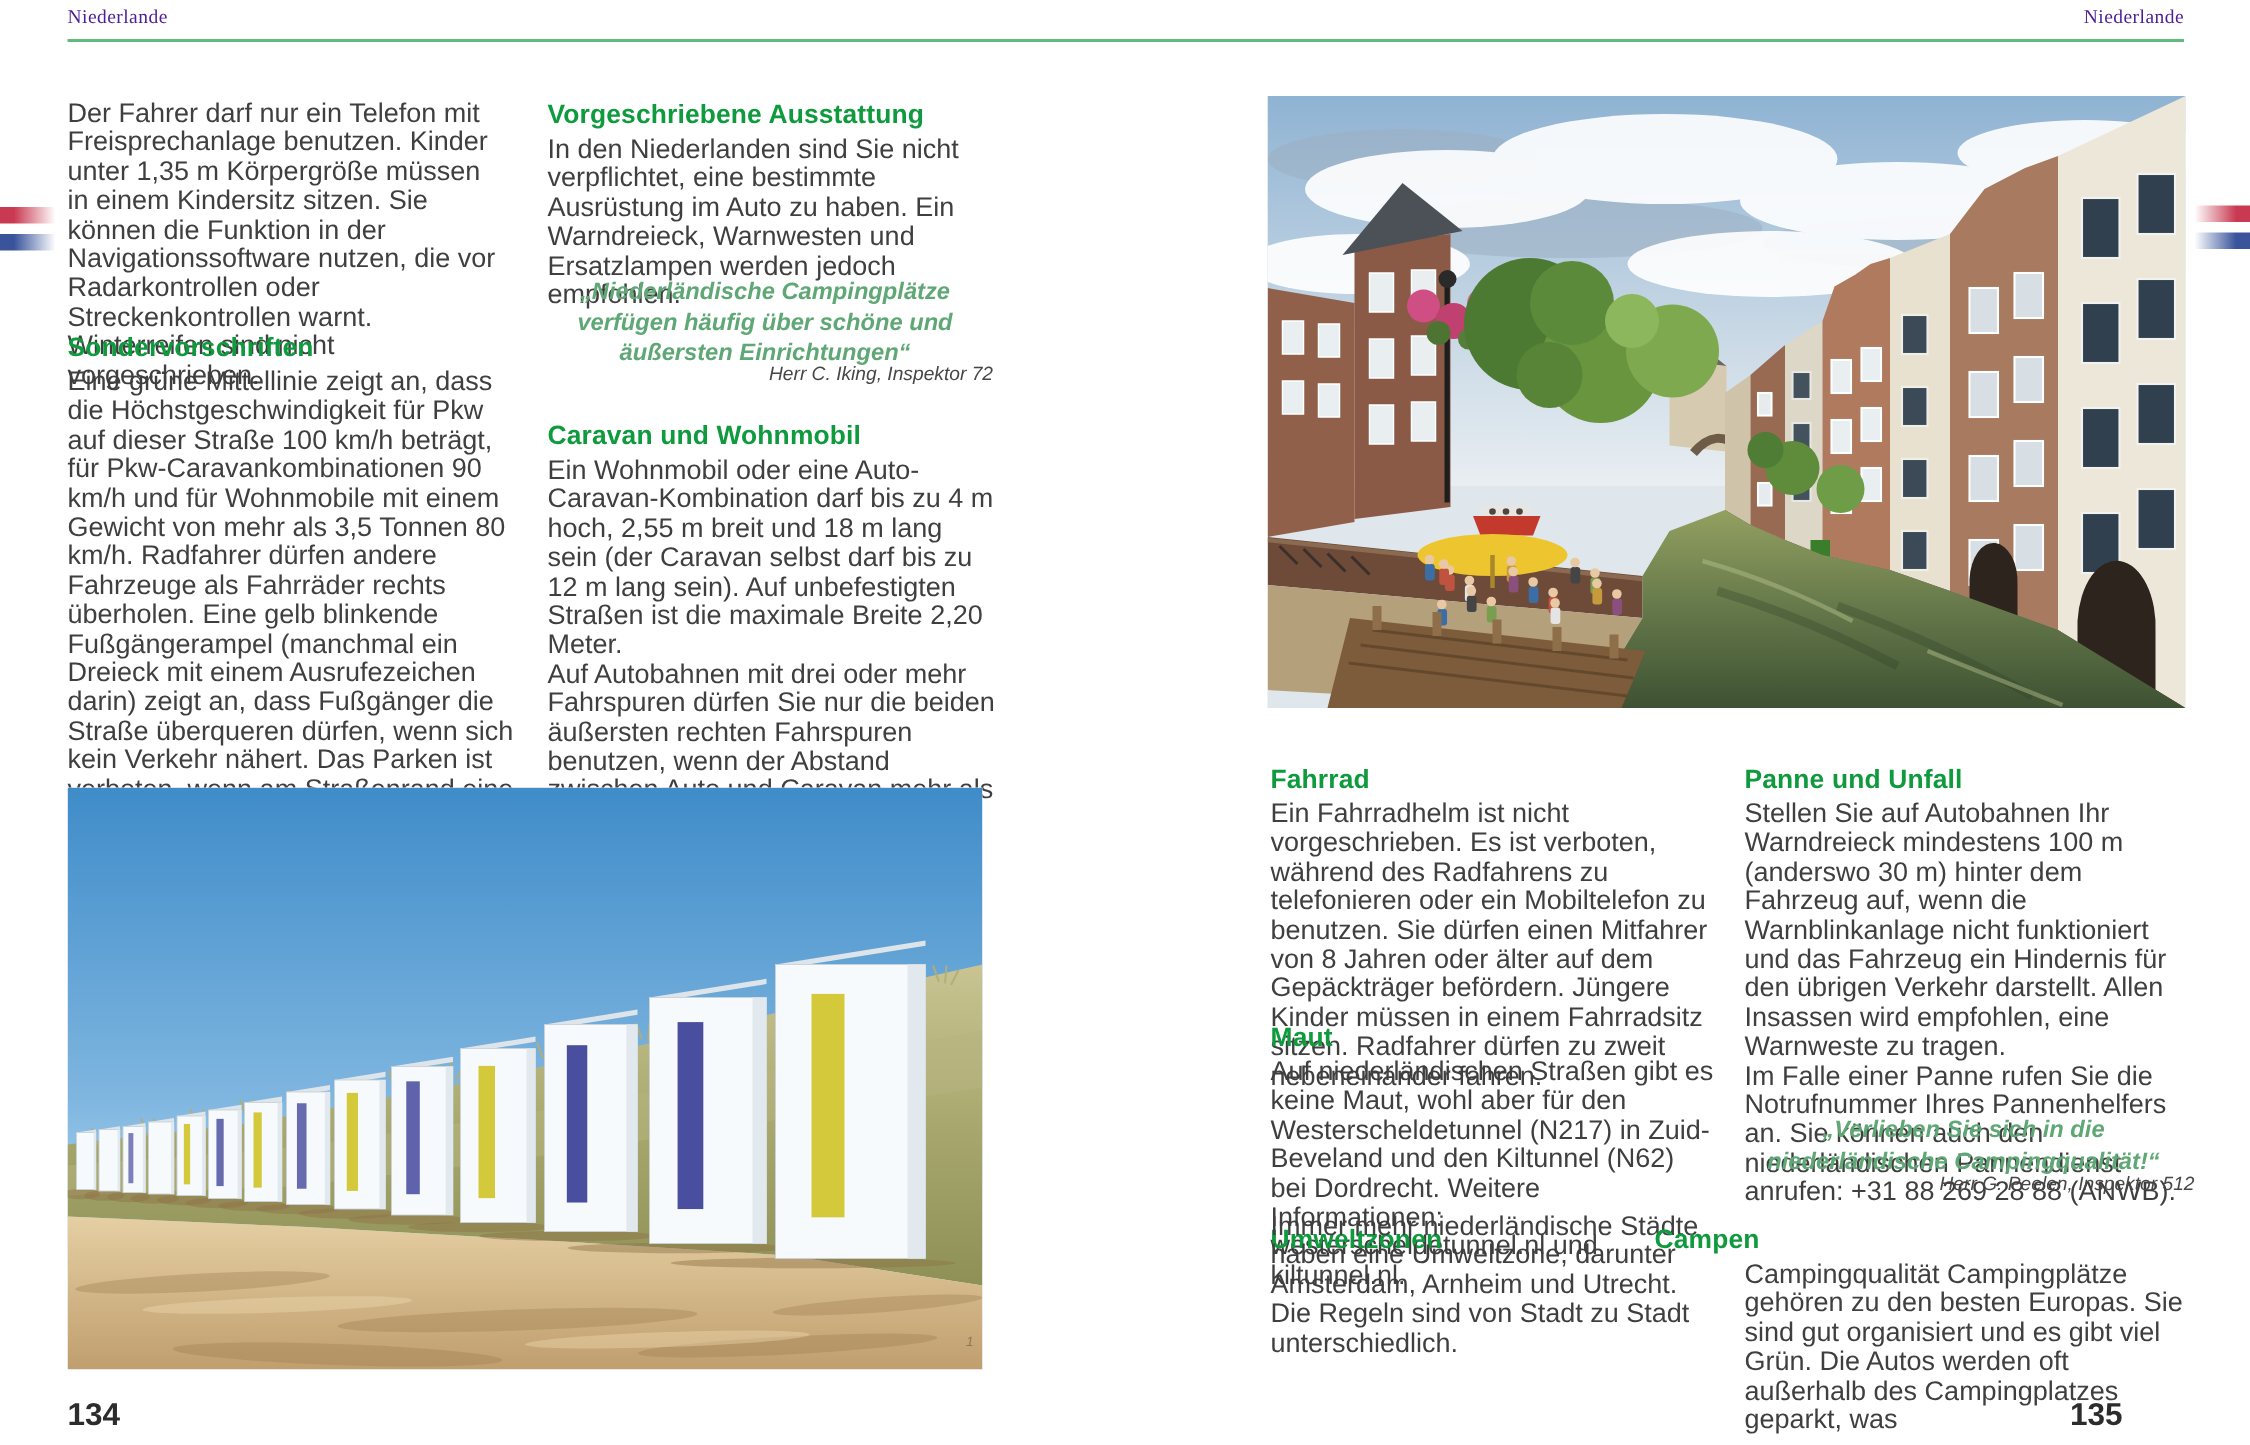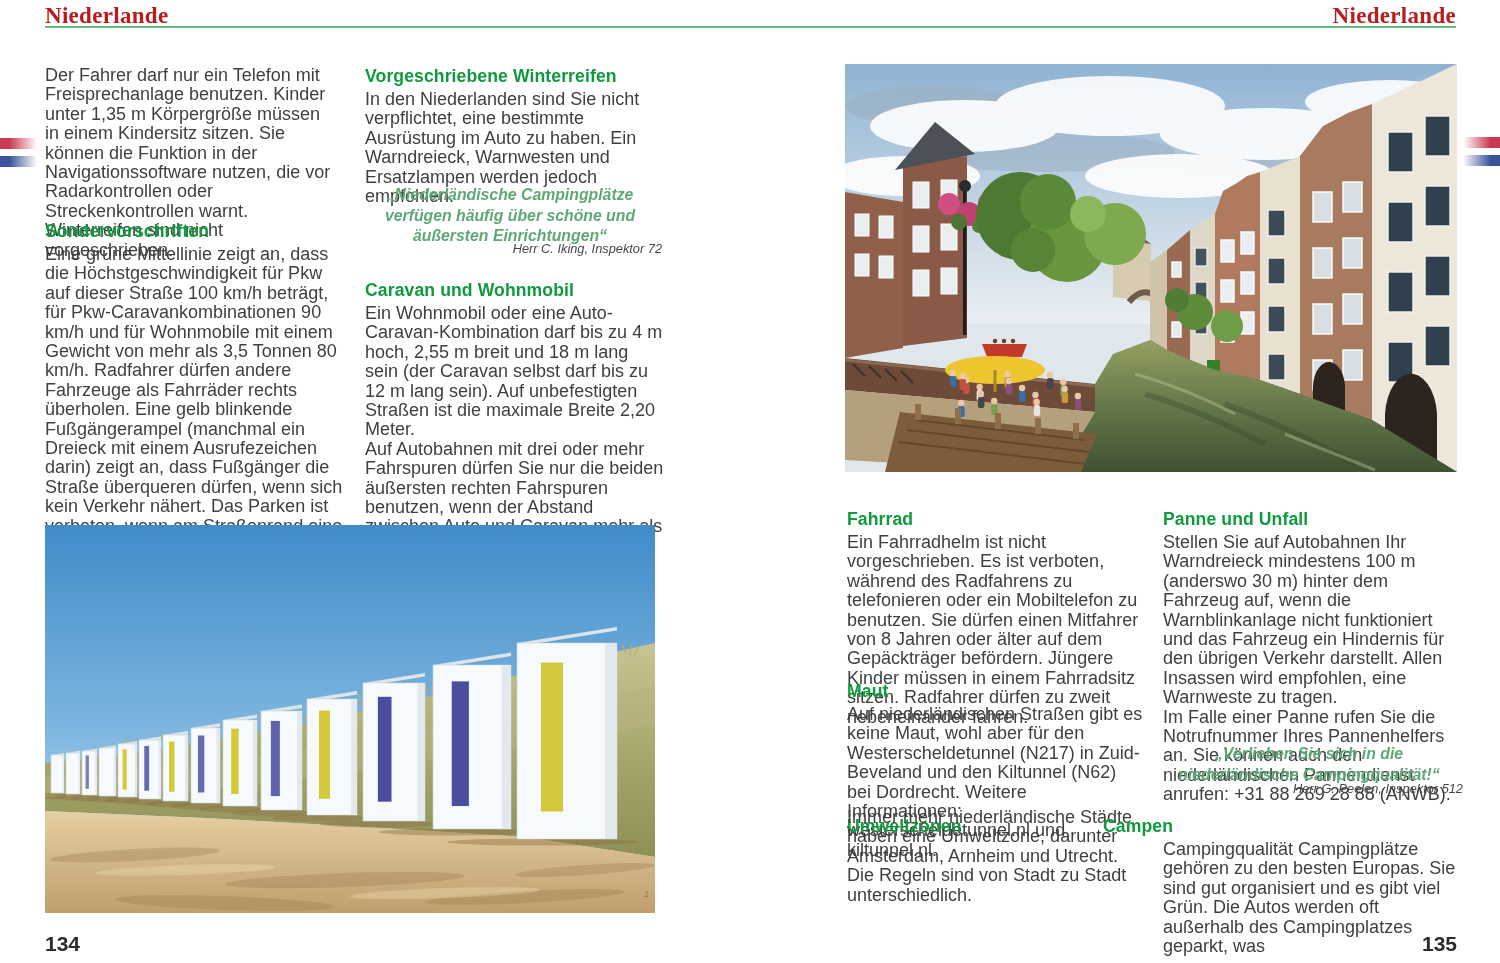--- a/index.html
+++ b/index.html
@@ -3,22 +3,22 @@
 <meta charset="utf-8">
 <style>
   html,body{margin:0;padding:0;}
   body{
     width:1500px;height:963px;background:#ffffff;position:relative;overflow:hidden;
     font-family:"Liberation Sans",sans-serif;color:#3f3f3f;
     -webkit-font-smoothing:antialiased;
   }
   .abs{position:absolute;}
   .page-header{
-    font-family:"Liberation Serif",serif;font-weight:bold;font-size:23px;
-    color:#b91c1c;letter-spacing:.3px;
+    font-family:"Liberation Serif",serif;font-weight:normal;font-size:13px;
+    color:#4c1d95;letter-spacing:.3px;
   }
   .green-rule{background:#62bb7c;height:2.4px;}
   .body-text{font-size:18px;line-height:19.4px;color:#3f3f3f;white-space:pre-line;text-align:left;}
   .heading{font-size:17.6px;font-weight:bold;color:#0f9a3e;letter-spacing:.1px;}
   .quote{font-size:15.8px;font-weight:bold;font-style:italic;color:#5fa876;
     text-align:center;line-height:20.5px;}
   .attribution{font-size:12.8px;font-style:italic;color:#474747;text-align:right;}
   .page-number{font-size:21px;font-weight:bold;color:#2c2c2c;}
   .flag-stripe{height:11px;width:37px;}
   .photo{overflow:hidden;background:#dfe7ec;}
@@ -37,21 +37,21 @@
 <div class="abs flag-stripe" style="left:0;top:138px;background:linear-gradient(to right,#c93a52 0%,#c93a52 25%,rgba(201,58,82,0) 100%);"></div>
 <div class="abs flag-stripe" style="left:0;top:156px;background:linear-gradient(to right,#39549b 0%,#39549b 25%,rgba(57,84,155,0) 100%);"></div>
 <div class="abs flag-stripe" style="right:0;top:137px;background:linear-gradient(to left,#c93a52 0%,#c93a52 25%,rgba(201,58,82,0) 100%);"></div>
 <div class="abs flag-stripe" style="right:0;top:155px;background:linear-gradient(to left,#39549b 0%,#39549b 25%,rgba(57,84,155,0) 100%);"></div>
 
 <div class="abs body-text" style="left:45px;top:66px;width:294px;">Der Fahrer darf nur ein Telefon mit Freisprechanlage benutzen. Kinder unter 1,35 m Körpergröße müssen in einem Kindersitz sitzen. Sie können die Funktion in der Navigationssoftware nutzen, die vor Radarkontrollen oder Streckenkontrollen warnt. Winterreifen sind nicht vorgeschrieben.</div>
 
 <div class="abs heading" style="left:45px;top:221px;">Sondervorschriften</div>
 <div class="abs body-text" style="left:45px;top:245px;width:300px;">Eine grüne Mittellinie zeigt an, dass die Höchstgeschwindigkeit für Pkw auf dieser Straße 100 km/h beträgt, für Pkw-Caravankombinationen 90 km/h und für Wohnmobile mit einem Gewicht von mehr als 3,5 Tonnen 80 km/h. Radfahrer dürfen andere Fahrzeuge als Fahrräder rechts überholen. Eine gelb blinkende Fußgängerampel (manchmal ein Dreieck mit einem Ausrufezeichen darin) zeigt an, dass Fußgänger die Straße überqueren dürfen, wenn sich kein Verkehr nähert. Das Parken ist verboten, wenn am Straßenrand eine gelbe Linie vorhanden ist.</div>
 
-<div class="abs heading" style="left:365px;top:66px;">Vorgeschriebene Winterreifen</div>
+<div class="abs heading" style="left:365px;top:66px;">Vorgeschriebene Ausstattung</div>
 <div class="abs body-text" style="left:365px;top:90px;width:298px;">In den Niederlanden sind Sie nicht verpflichtet, eine bestimmte Ausrüstung im Auto zu haben. Ein Warndreieck, Warnwesten und Ersatzlampen werden jedoch empfohlen.</div>
 
 <div class="abs quote" style="left:358px;top:185px;width:304px;">„Niederländische Campingplätze verfügen häufig über schöne und äußersten Einrichtungen“</div>
 <div class="abs attribution" style="left:358px;top:241px;width:304px;">Herr C. Iking, Inspektor 72</div>
 
 <div class="abs heading" style="left:365px;top:280px;">Caravan und Wohnmobil</div>
 <div class="abs body-text" style="left:365px;top:304px;width:300px;">Ein Wohnmobil oder eine Auto-Caravan-Kombination darf bis zu 4 m hoch, 2,55 m breit und 18 m lang sein (der Caravan selbst darf bis zu 12 m lang sein). Auf unbefestigten Straßen ist die maximale Breite 2,20 Meter.
 Auf Autobahnen mit drei oder mehr Fahrspuren dürfen Sie nur die beiden äußersten rechten Fahrspuren benutzen, wenn der Abstand zwischen Auto und Caravan mehr als 7 m beträgt, es sei denn, Sie wollen links abbiegen.</div>
 
 <div class="abs photo" style="left:45px;top:525px;width:610px;height:388px;">
@@ -394,13 +394,13 @@
 <div class="abs heading" style="left:1163px;top:509px;">Panne und Unfall</div>
 <div class="abs body-text" style="left:1163px;top:533px;width:298px;">Stellen Sie auf Autobahnen Ihr Warndreieck mindestens 100 m (anderswo 30 m) hinter dem Fahrzeug auf, wenn die Warnblinkanlage nicht funktioniert und das Fahrzeug ein Hindernis für den übrigen Verkehr darstellt. Allen Insassen wird empfohlen, eine Warnweste zu tragen.
 Im Falle einer Panne rufen Sie die Notrufnummer Ihres Pannenhelfers an. Sie können auch den niederländischen Pannendienst anrufen: +31 88 269 28 88 (ANWB).</div>
 
 <div class="abs quote" style="left:1155px;top:744px;width:308px;">„Verlieben Sie sich in die niederländische Campingqualität!“</div>
 <div class="abs attribution" style="left:1155px;top:781px;width:308px;">Herr G. Peelen, Inspektor 512</div>
 
 <div class="abs heading" style="left:1103px;top:816px;">Campen</div>
 <div class="abs body-text" style="left:1163px;top:840px;width:298px;">Campingqualität Campingplätze gehören zu den besten Europas. Sie sind gut organisiert und es gibt viel Grün. Die Autos werden oft außerhalb des Campingplatzes geparkt, was</div>
 
-<div class="abs page-number" style="left:1380px;top:932px;width:77px;text-align:right;">135</div>
+<div class="abs page-number" style="left:1380px;top:932px;width:77px;">135</div>
 
 </body></html>

